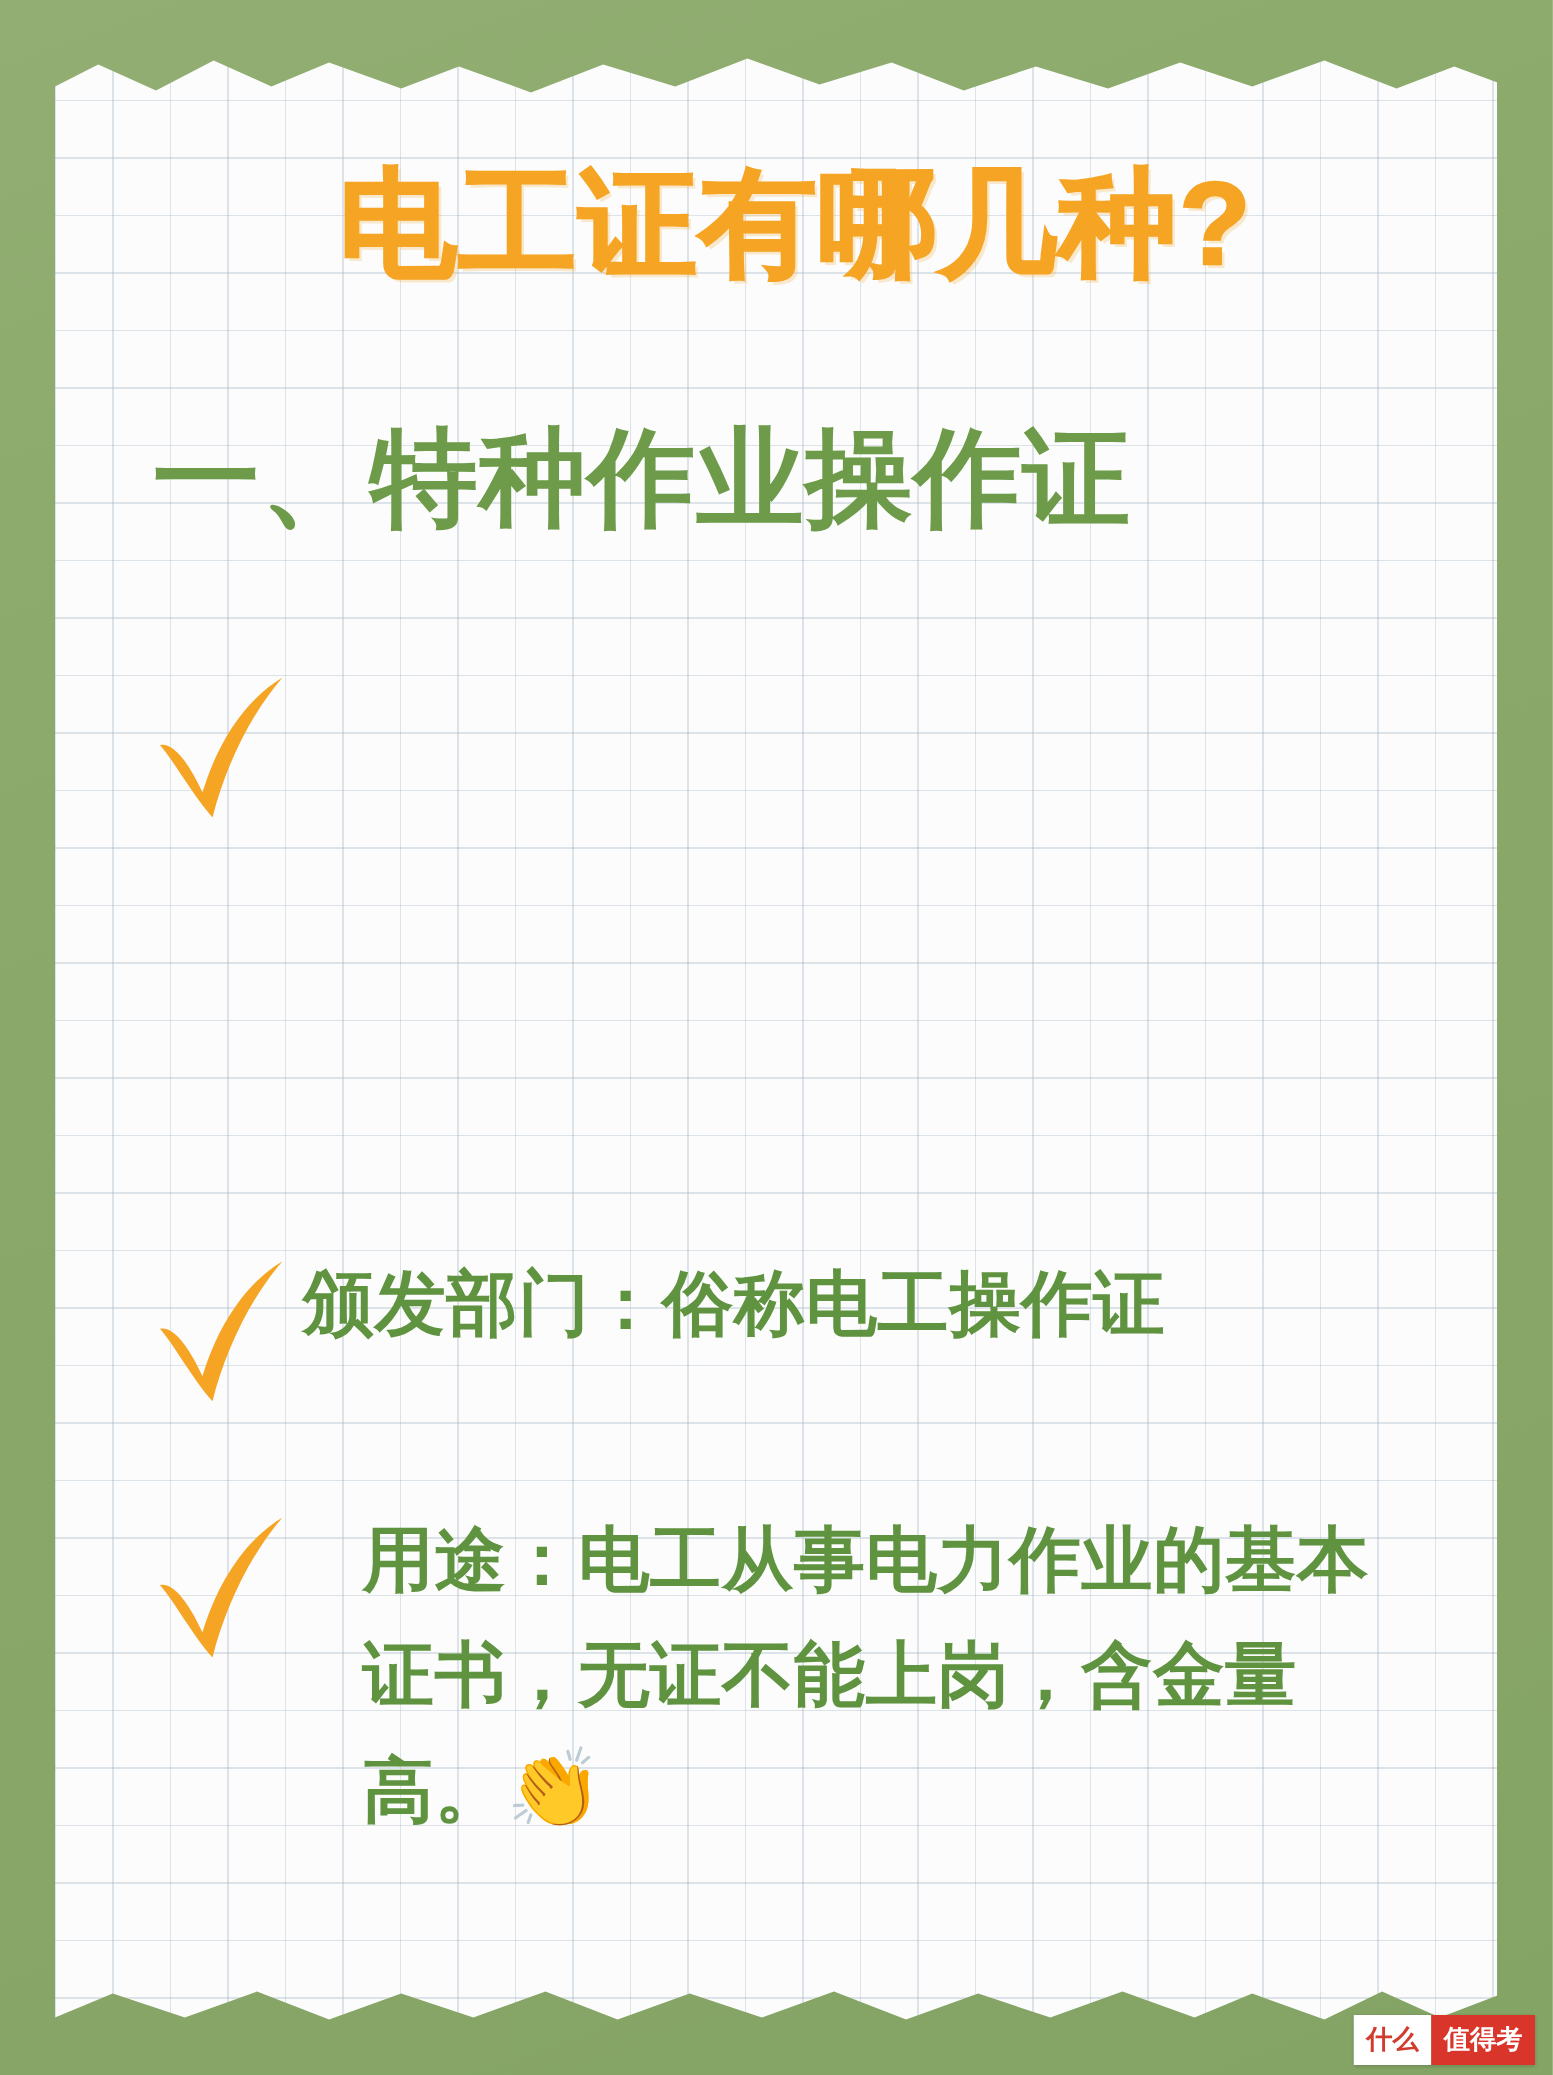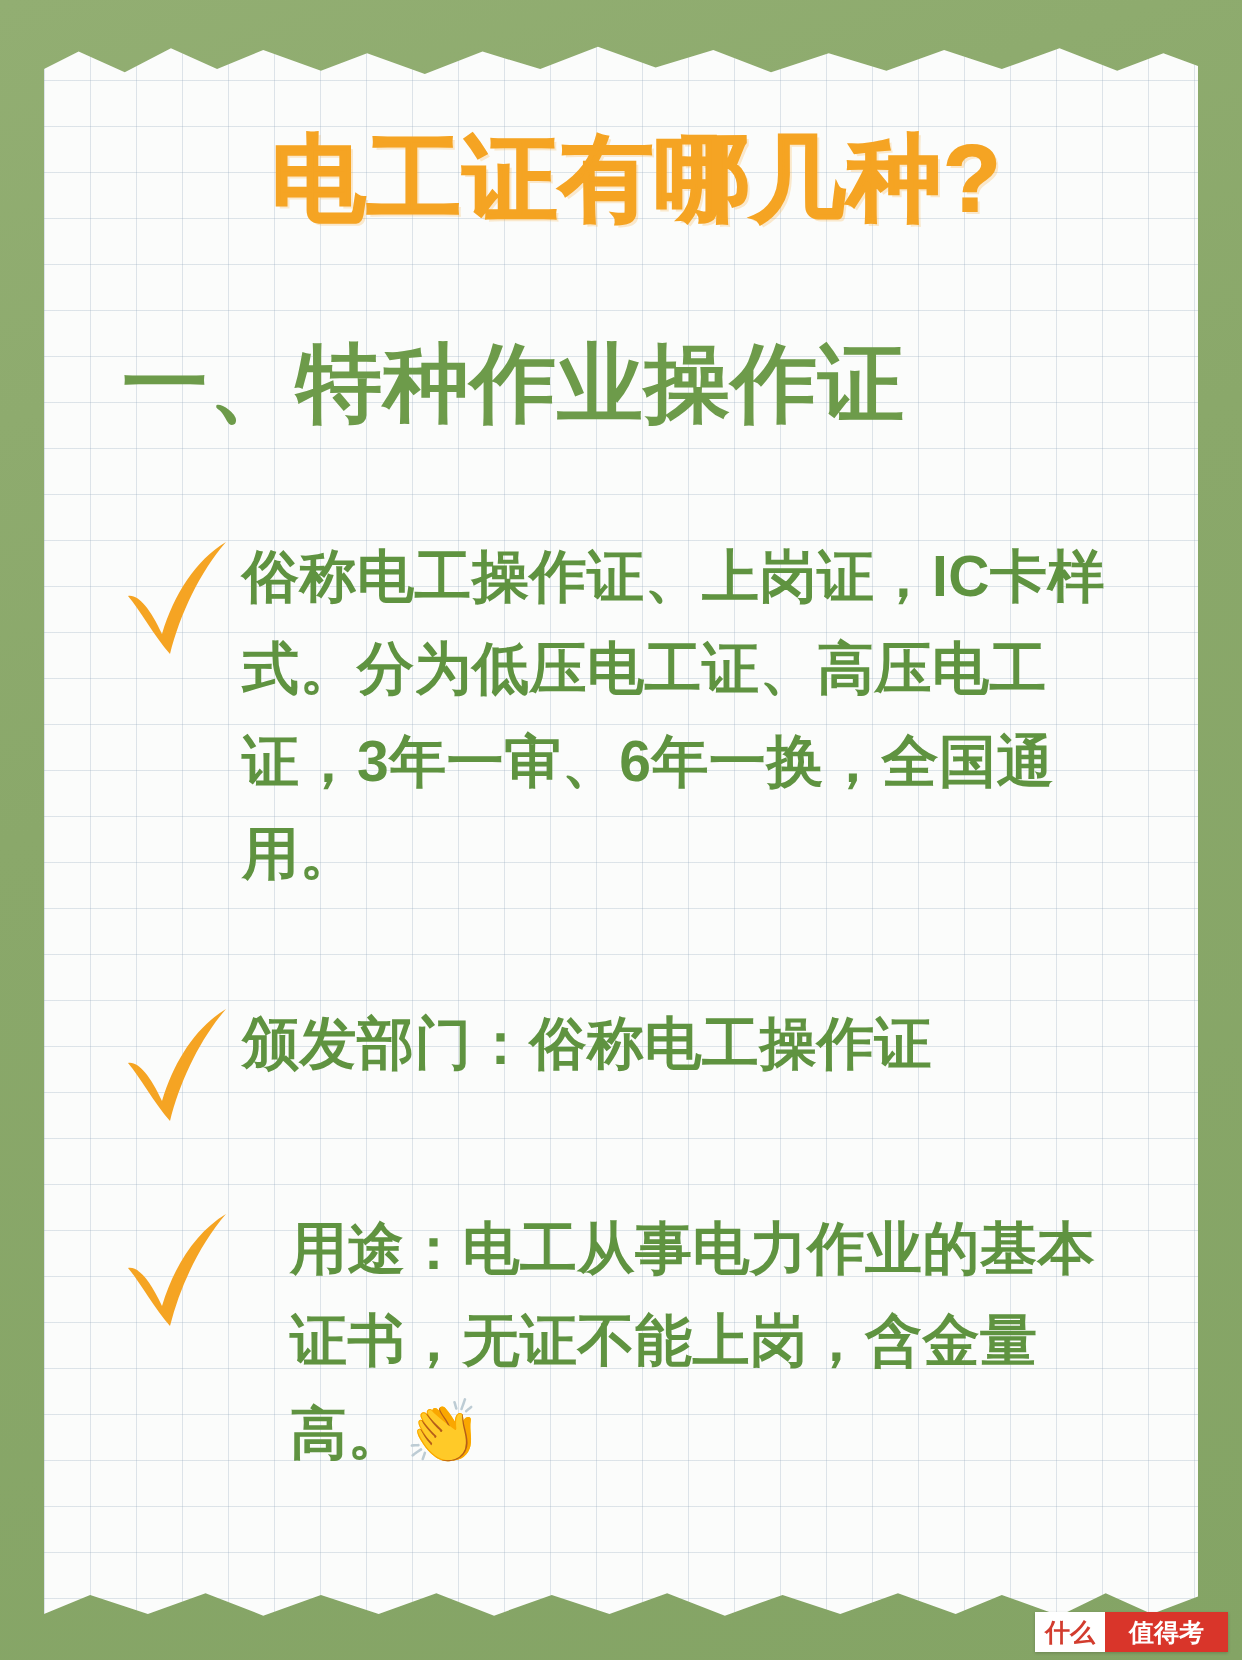--- a/index.html
+++ b/index.html
@@ -119,34 +119,34 @@
     line-height: 1;
   }
 
   
   .watermark {
     position: absolute;
     right: 14px;
     bottom: 8px;
     display: flex;
     height: 40px;
-    font-size: 25px;
+    font-size: 21px;
     line-height: 40px;
     font-weight: 700;
     box-shadow: 0 1px 3px rgba(0,0,0,0.2);
   }
   .wm-left {
     background: #ffffff;
     color: #d23c2e;
     padding: 0 10px;
   }
   .wm-right {
     background: #d9352a;
     color: #ffffff;
-    padding: 0 24px;
+    padding: 0 10px;
     text-align: center;
   }
 </style>
 </head>
 <body>
 
 <div class="poster">
   <div class="paper"></div>
 
   <div class="content">
@@ -154,21 +154,20 @@
     <div class="title">电工证有哪几种?</div>
 
     <div class="subtitle">一、特种作业操作证</div>
 
     <div class="item item-1">
       <div class="check">
         <svg width="128" height="128" viewBox="0 0 128 128" aria-hidden="true">
           <path d="M14 60 C24 58 36 72 48 98 C60 58 82 24 112 6 C86 36 66 78 56 118 C40 100 26 74 14 60 Z" fill="#f5a423"></path>
         </svg>
       </div>
-      <div class="item-text">俗称电工操作证、上岗证，IC卡样式。分为低压电工证、高压电工证，3年一审、6年一换，全国通用。</div>
     </div>
 
     <div class="item item-2">
       <div class="check">
         <svg width="128" height="128" viewBox="0 0 128 128" aria-hidden="true">
           <path d="M14 60 C24 58 36 72 48 98 C60 58 82 24 112 6 C86 36 66 78 56 118 C40 100 26 74 14 60 Z" fill="#f5a423"></path>
         </svg>
       </div>
       <div class="item-text">颁发部门：俗称电工操作证</div>
     </div>

